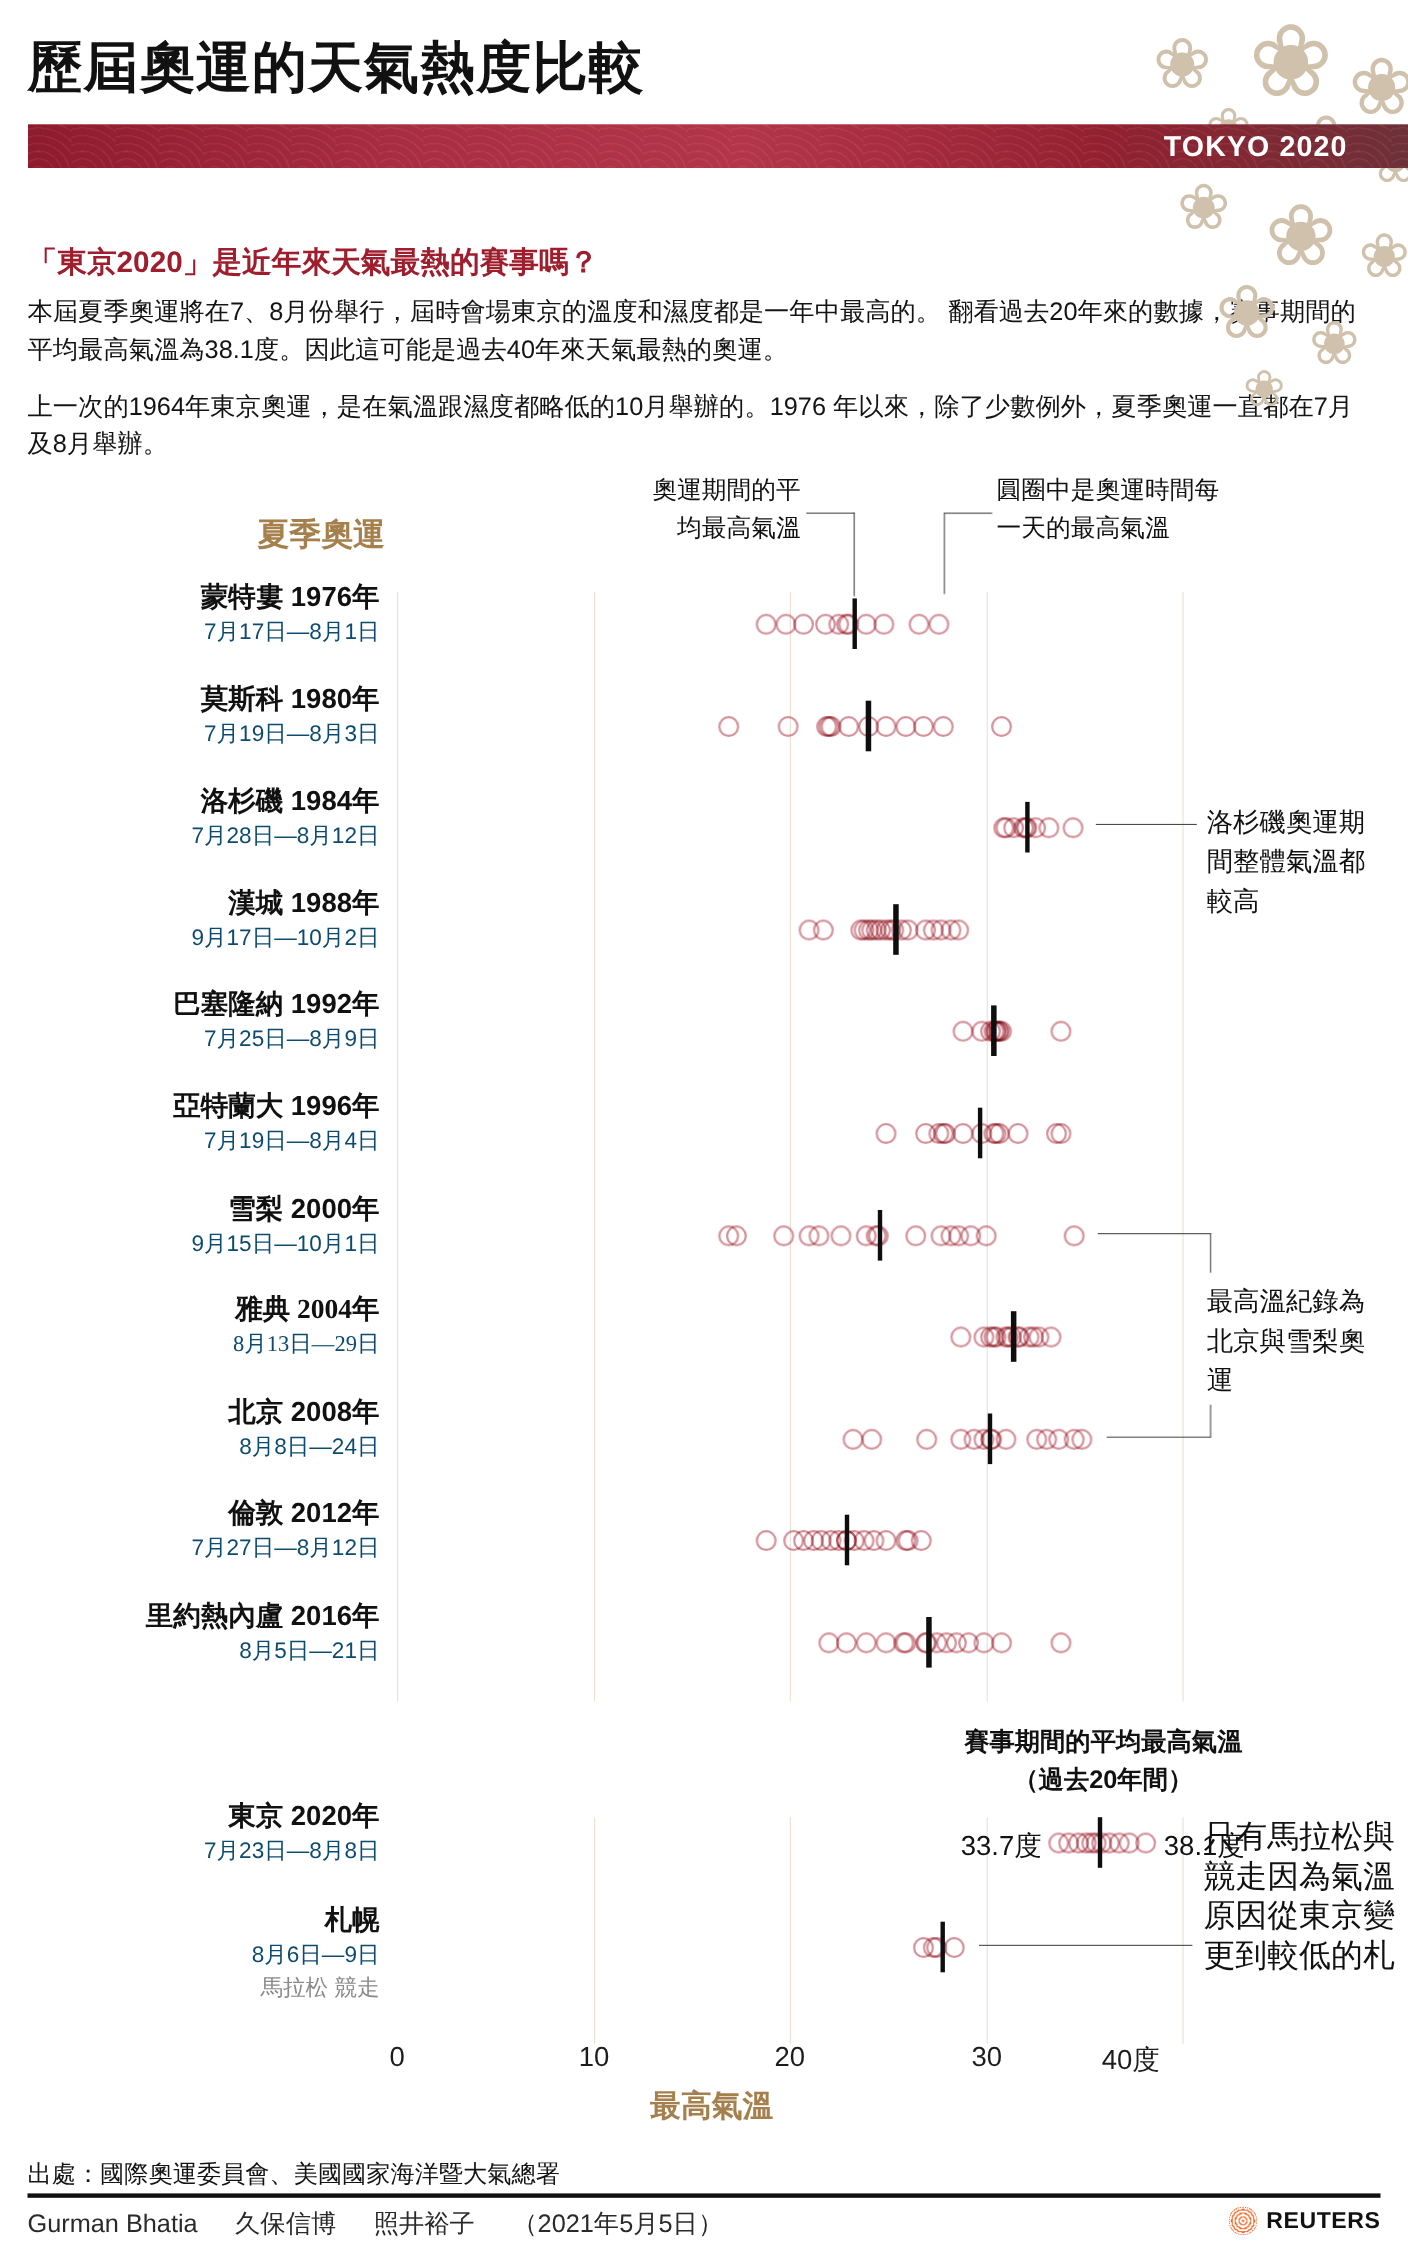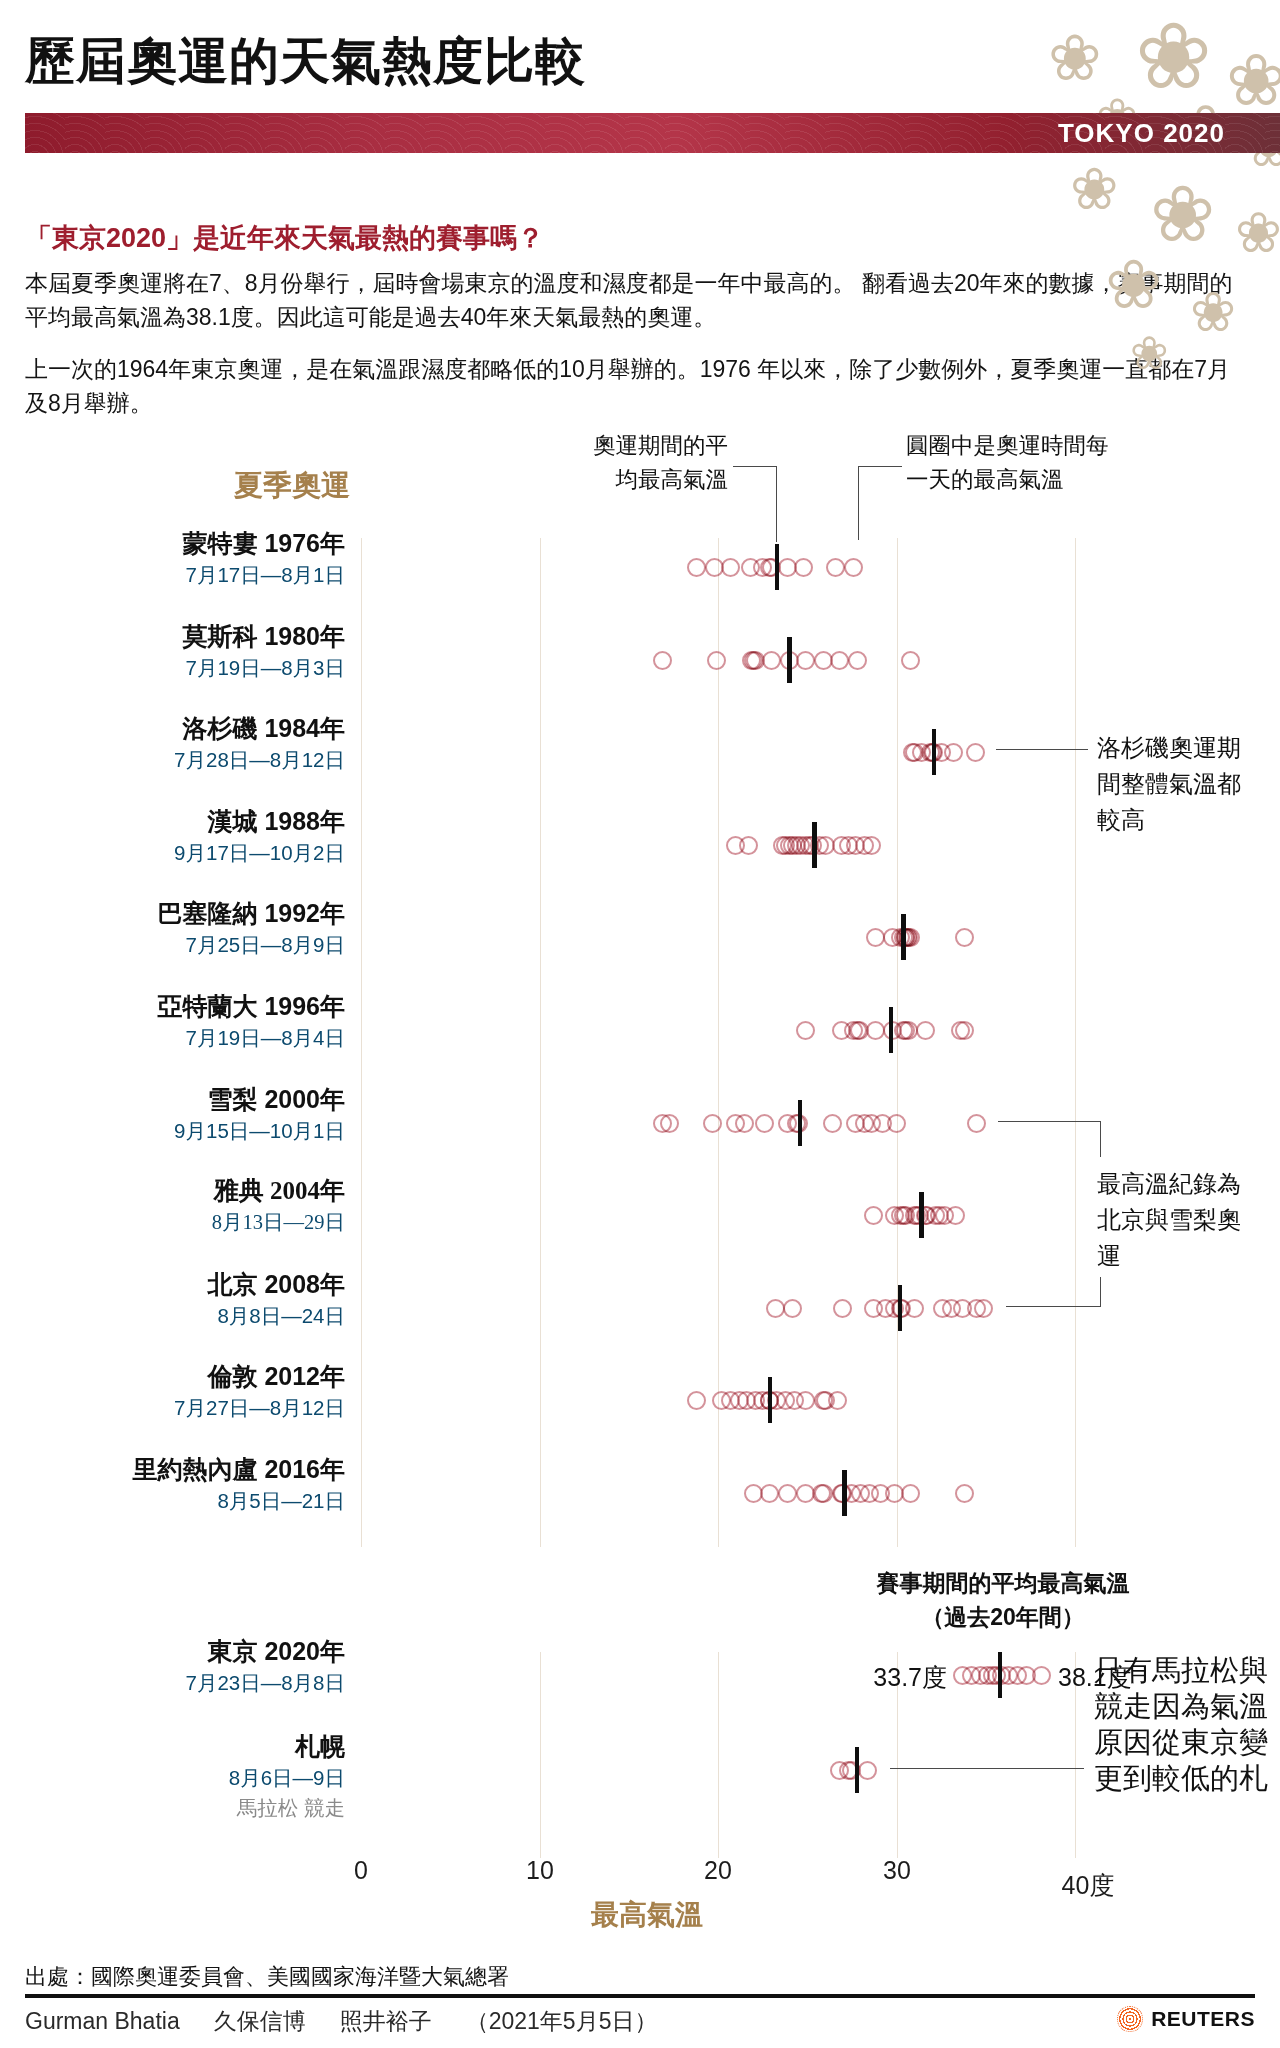--- a/index.html
+++ b/index.html
@@ -348,21 +348,21 @@
 <div class="hline" style="left:998px;top:1121px;width:103px;"></div>
 <div class="vline" style="left:1100px;top:1121px;height:36px;"></div>
 <div class="hline" style="left:1006px;top:1306px;width:95px;"></div>
 <div class="vline" style="left:1100px;top:1277px;height:30px;"></div>
 <div class="hline" style="left:890px;top:1768px;width:194px;"></div>
 
 <div class="abs axis-tick" style="left:311px;">0</div>
 <div class="abs axis-tick" style="left:490px;">10</div>
 <div class="abs axis-tick" style="left:668px;">20</div>
 <div class="abs axis-tick" style="left:847px;">30</div>
-<div class="abs axis-tick" style="left:1038px;margin-top:13px;">40度</div>
+<div class="abs axis-tick" style="left:978px;">40度</div>
 <div class="abs" id="axis-title">最高氣溫</div>
 
 <div class="abs" id="source-line">出處：國際奧運委員會、美國國家海洋暨大氣總署</div>
 <div class="abs" id="footer-rule"></div>
 <div class="abs" id="credits">
   <span>Gurman Bhatia</span><span>久保信博</span><span>照井裕子</span><span>（2021年5月5日）</span>
 </div>
 <div class="abs" id="reuters">
   <div id="reuters-globe"></div>
   <div id="reuters-word">REUTERS</div>

